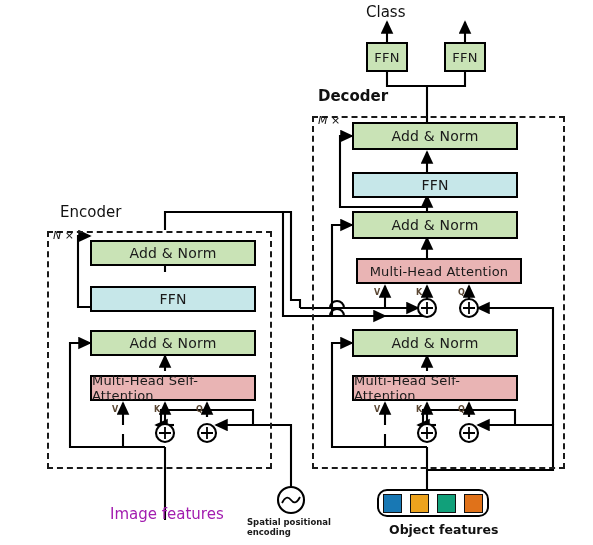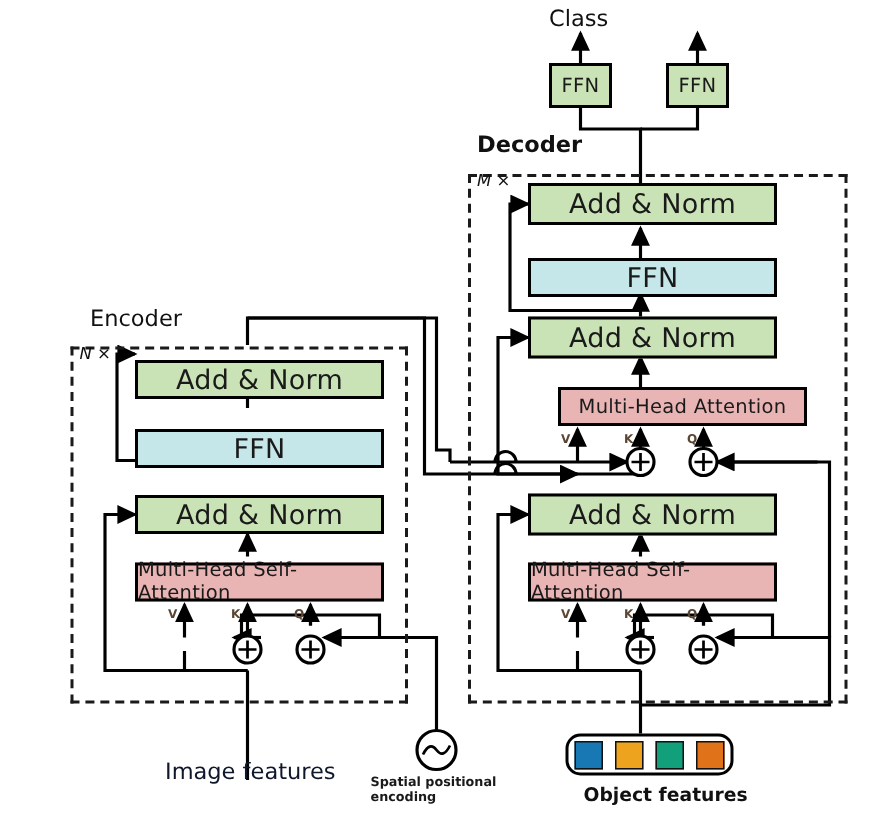--- a/index.html
+++ b/index.html
@@ -6,33 +6,33 @@
   body{
     width:593px;height:545px;position:relative;overflow:hidden;
     font-family:"DejaVu Sans","Liberation Sans",sans-serif;
     color:#111111;
   }
   #stage{position:absolute;left:0;top:0;width:593px;height:545px;}
   svg#wires{position:absolute;left:0;top:0;width:593px;height:545px;overflow:visible;}
 
   .box{position:absolute;box-sizing:border-box;border:2px solid #000;
        display:flex;align-items:center;justify-content:center;
-       font-size:18px;color:#1a1a1a;letter-spacing:.2px;}
+       font-size:14px;color:#1a1a1a;letter-spacing:.2px;}
   .box.green{background:#c9e3b6;}
   .box.cyan{background:#c6e7e9;}
   .box.pink{background:#e9b4b4;}
   .box.small{font-size:13px;}
 
   .ffn-top{width:42px;height:30px;font-size:13px;}
 
   .dashed{position:absolute;box-sizing:border-box;border:2px dashed #1a1a1a;background:transparent;}
 
   .lbl{position:absolute;white-space:nowrap;}
   .lbl.title{font-size:15px;color:#111;}
-  .lbl.io{font-size:15px;color:#0f172a;}
+  .lbl.io{font-size:15px;color:#a21caf;}
   .lbl.rep{font-size:11px;font-style:italic;color:#111;}
   .lbl.vkq{font-size:8px;font-weight:bold;color:#5a4632;}
   .lbl.tiny{font-size:8.5px;font-weight:bold;color:#1a1a1a;line-height:1.12;}
 
   .queries{position:absolute;box-sizing:border-box;border:2px solid #000;
     border-radius:10px;background:#fff;display:flex;align-items:center;
     justify-content:space-around;}
   .qsq{width:19px;height:19px;border:1.5px solid #111;box-sizing:border-box;}
 </style>
 </head>
@@ -164,21 +164,21 @@
 
   <div class="box green ffn-top" style="left:366px;top:42px;">FFN</div>
   <div class="box green ffn-top" style="left:444px;top:42px;">FFN</div>
 
   <div class="lbl title" style="left:318px;top:87px;font-weight:bold;">Decoder</div>
   <div class="lbl rep" style="left:318px;top:114px;">M ×</div>
 
   <div class="box green" style="left:352px;top:122px;width:166px;height:28px;">Add &amp; Norm</div>
   <div class="box cyan" style="left:352px;top:172px;width:166px;height:26px;">FFN</div>
   <div class="box green" style="left:352px;top:211px;width:166px;height:28px;">Add &amp; Norm</div>
-  <div class="box pink small" style="left:372px;top:258px;width:166px;height:26px;">Multi-Head Attention</div>
+  <div class="box pink small" style="left:356px;top:258px;width:166px;height:26px;">Multi-Head Attention</div>
   <div class="box green" style="left:352px;top:329px;width:166px;height:28px;">Add &amp; Norm</div>
   <div class="box pink small" style="left:352px;top:375px;width:166px;height:26px;">Multi-Head Self-Attention</div>
 
   <div class="lbl vkq" style="left:374px;top:288px;">V</div>
   <div class="lbl vkq" style="left:416px;top:288px;">K</div>
   <div class="lbl vkq" style="left:458px;top:288px;">Q</div>
 
   <div class="lbl vkq" style="left:374px;top:405px;">V</div>
   <div class="lbl vkq" style="left:416px;top:405px;">K</div>
   <div class="lbl vkq" style="left:458px;top:405px;">Q</div>

